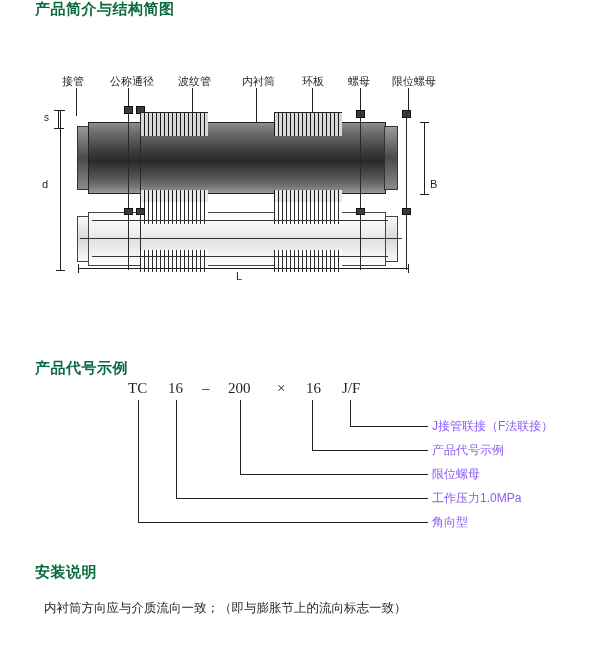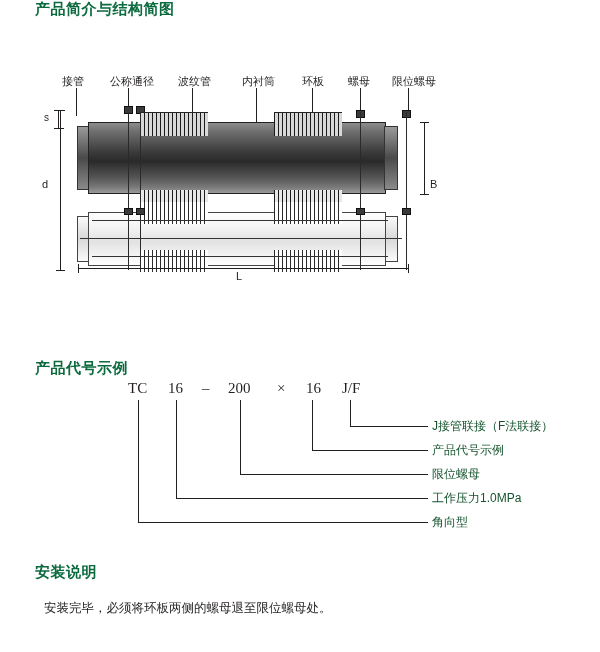--- a/index.html
+++ b/index.html
@@ -169,21 +169,21 @@
   .code-token {
     position: absolute;
     font-family: "Liberation Serif", serif;
     font-size: 15px;
     color: #231f20;
     white-space: nowrap;
   }
   .desc-text {
     position: absolute;
     font-size: 12px;
-    color: #14532d;
+    color: #8b5cf6;
     white-space: nowrap;
   }
   .v-line {
     position: absolute;
     width: 1px;
     background: #231f20;
   }
   .h-line {
     position: absolute;
     height: 1px;
@@ -321,14 +321,14 @@
   <div class="desc-text" style="left:214px; top:86px;">限位螺母</div>
   <div class="desc-text" style="left:214px; top:110px;">工作压力1.0MPa</div>
   <div class="desc-text" style="left:214px; top:134px;text-align:right;">角向型</div>
 </div>
 
 <style>
   #code-block .desc-text { left: 312px !important; }
 </style>
 
 <div id="notes">
-  <div class="note-line">安装完毕，必须将环板两侧的螺母退至限位螺母处。</div>
+  <div class="note-line">内衬筒方向应与介质流向一致；（即与膨胀节上的流向标志一致）</div>
 </div>
 
 </body></html>

